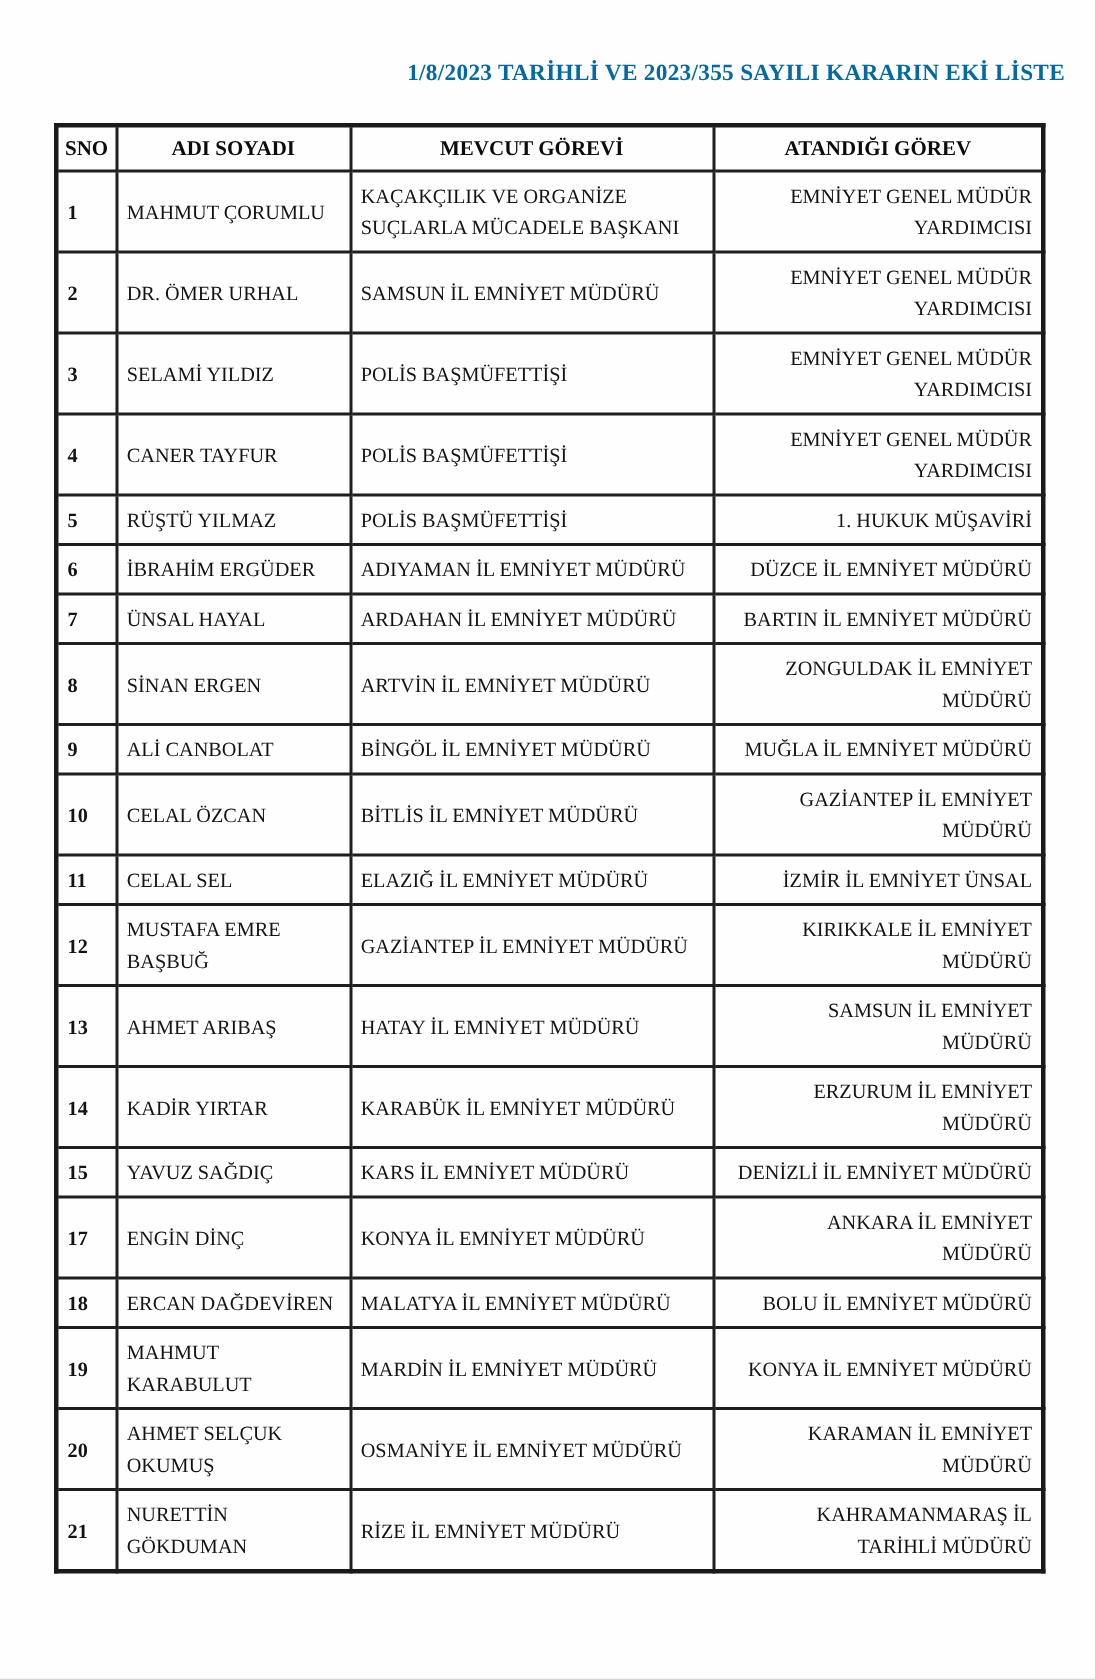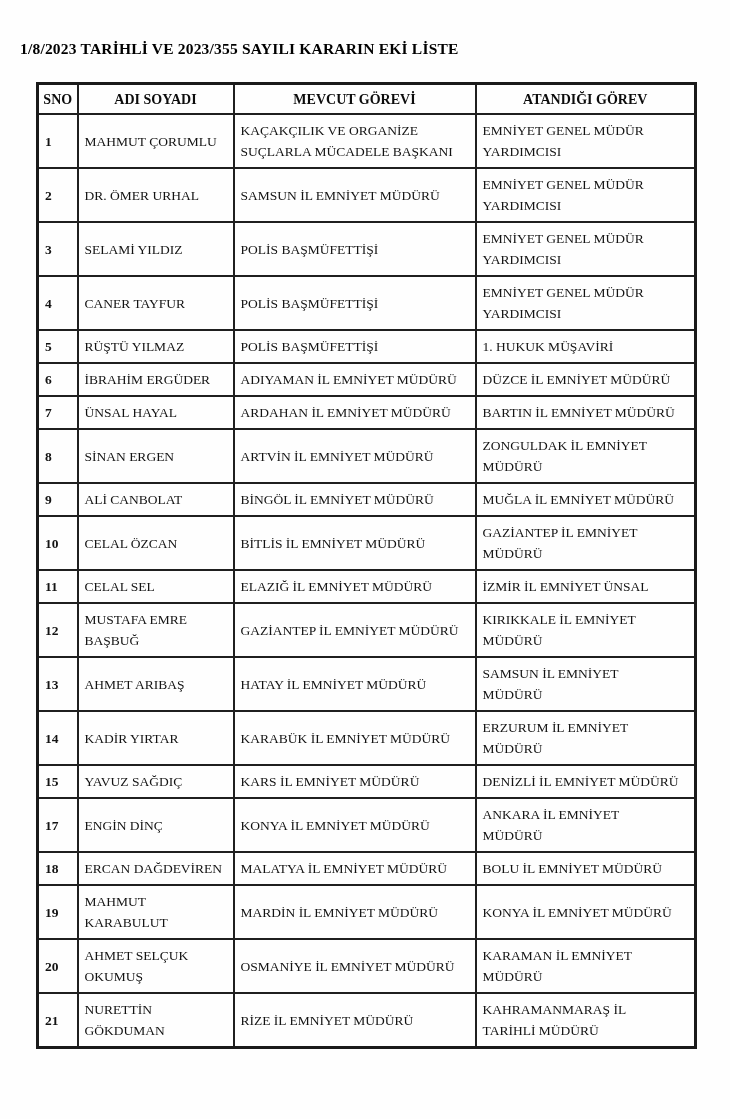--- a/index.html
+++ b/index.html
@@ -12,25 +12,25 @@
     width: 730px;
     height: 1119px;
     margin: 0 auto;
     background: #fefefe;
     font-family: "Liberation Serif", "DejaVu Serif", serif;
     color: #101010;
     overflow: hidden;
   }
   .doc-title {
     margin: 40px 20px 24px 20px;
-    text-align: left;
+    text-align: right;
     font-size: 15.5px;
     font-weight: bold;
     letter-spacing: 0.2px;
-    color: #000000;
+    color: #0369a1;
     white-space: nowrap;
   }
   table.appointments {
     border-collapse: collapse;
     table-layout: fixed;
     margin-left: 36px;
     width: 604px;
     border: 3px solid #1a1a1a;
   }
   table.appointments th,
@@ -50,21 +50,21 @@
     color: #0c0c0c;
   }
   table.appointments td {
     padding: 5px 6px;
     white-space: pre-line;
     color: #131313;
   }
   .c-sno      { width: 40px;  }
   .c-name     { width: 156px; margin-left: 20px; }
   .c-current  { width: 242px; }
-  .c-assigned { width: 220px; }
+  .c-assigned { width: 220px; text-align: right; }
   td.c-sno {
     padding-left: 5px;
     font-weight: bold;
     font-size: 13.5px;
   }
 </style>
 </head>
 <body>
 
 <div class="page">

